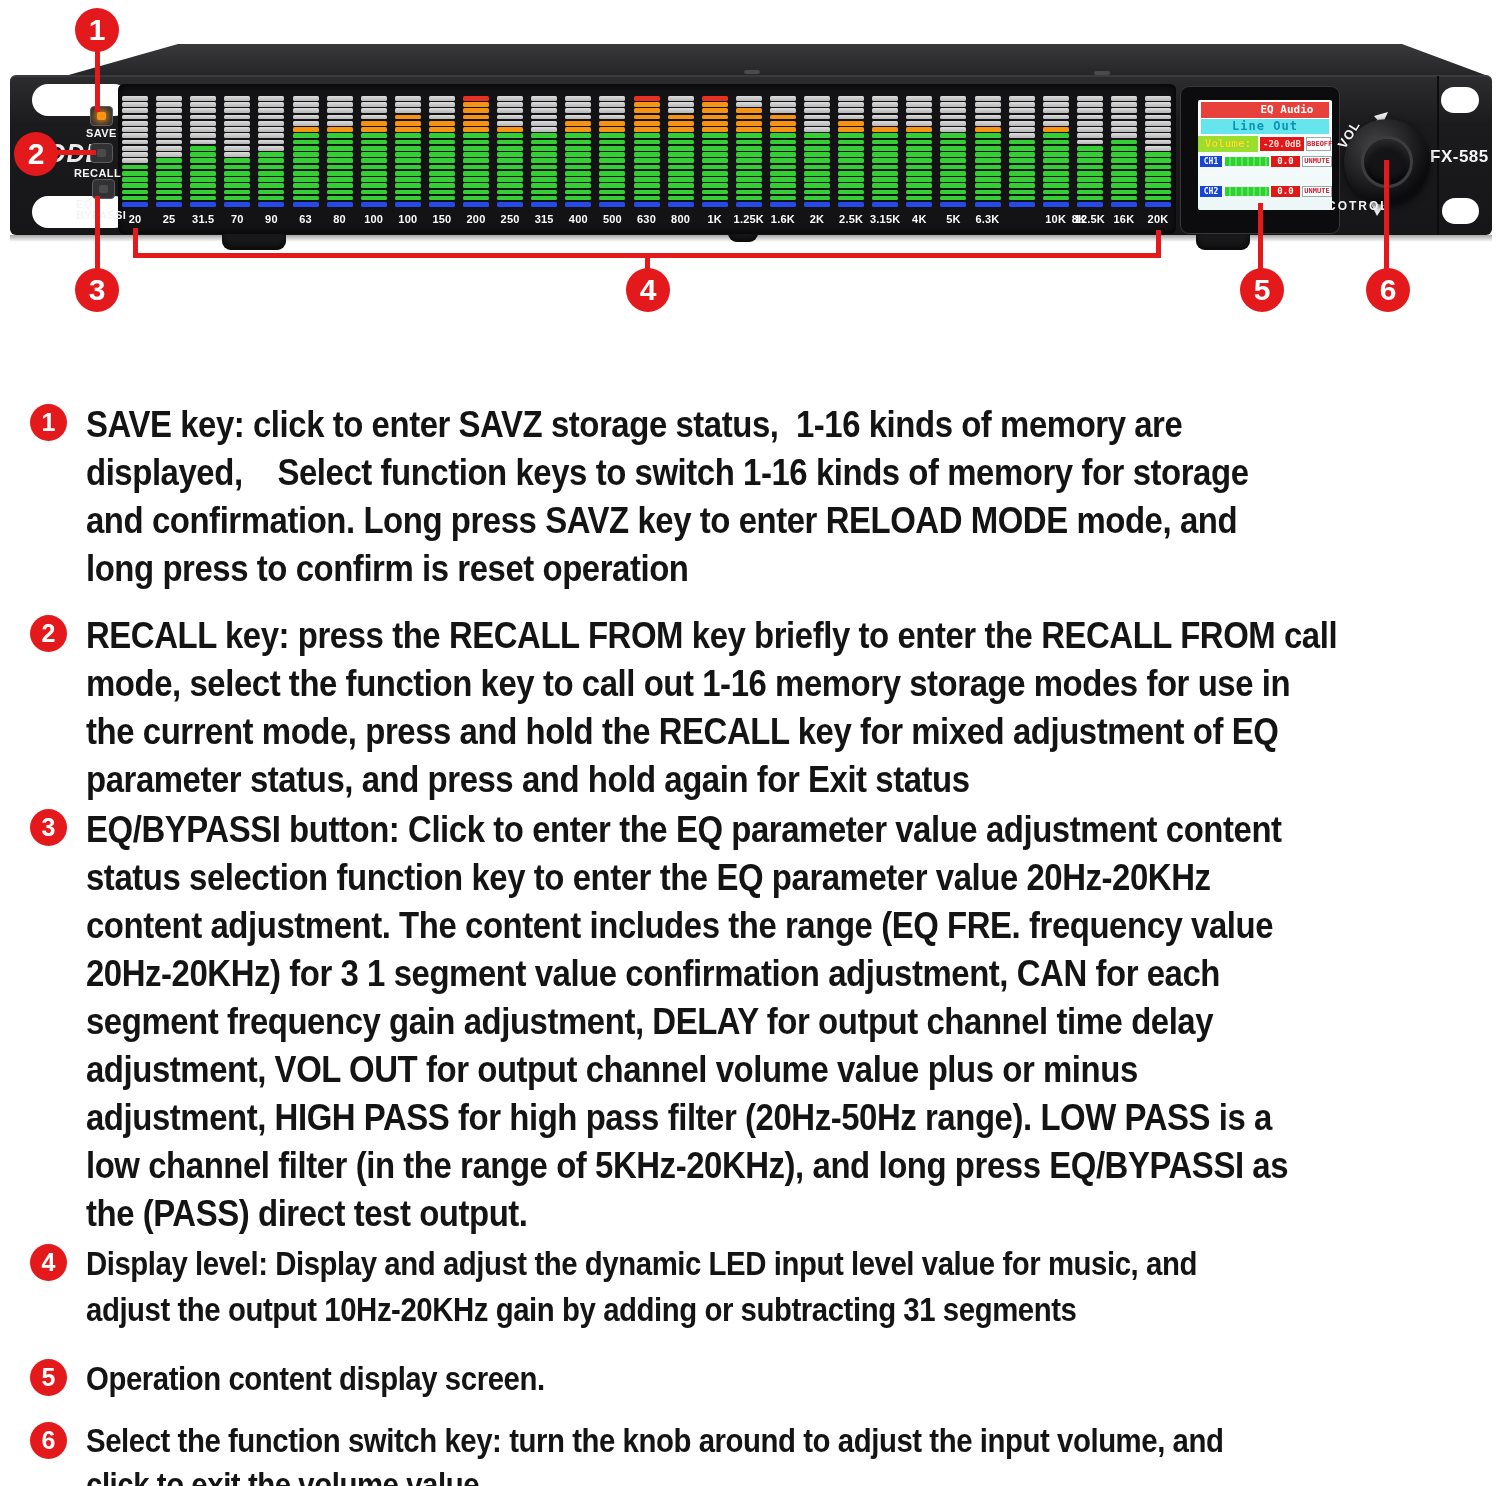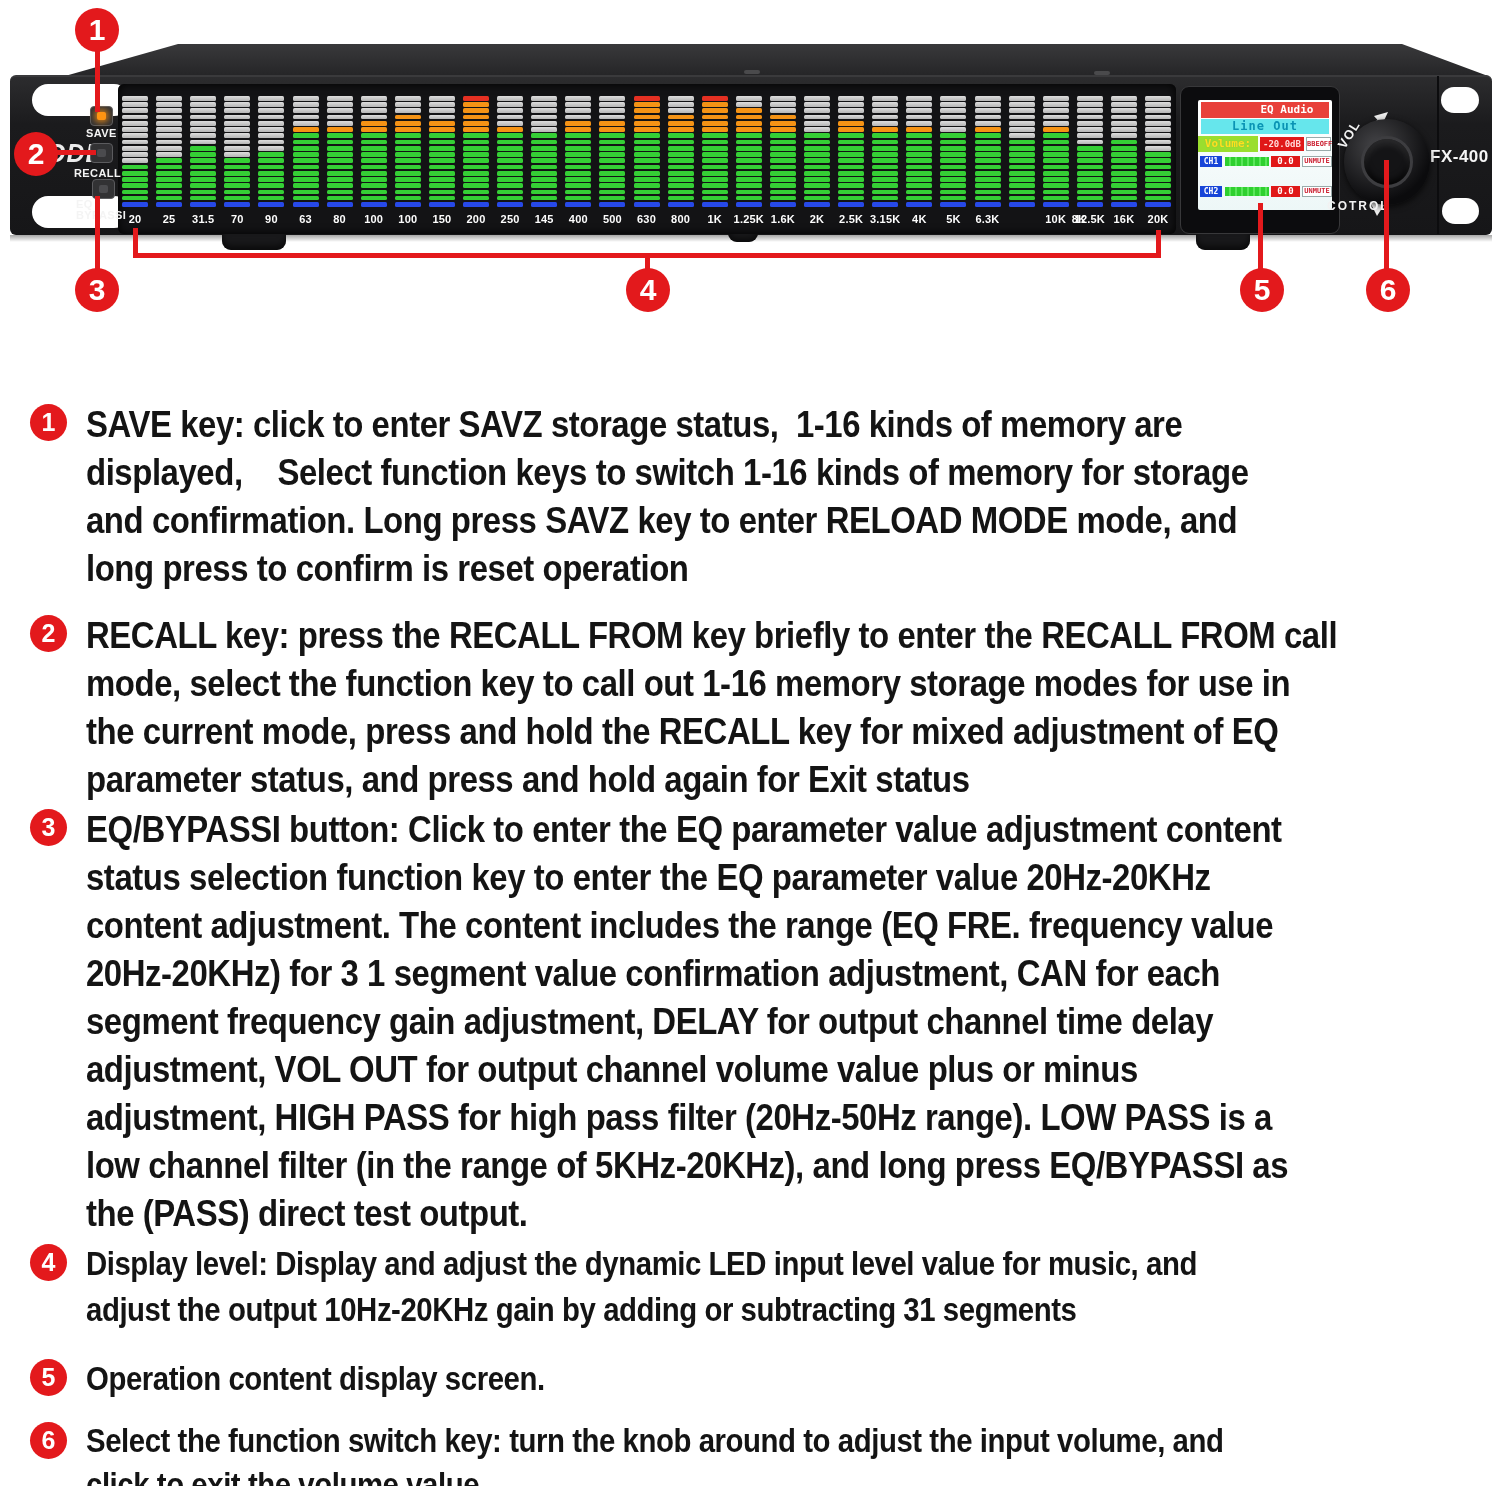--- a/index.html
+++ b/index.html
@@ -152,21 +152,21 @@
     <svg class="arrow-svg" width="70" height="112" viewBox="0 0 70 112">
       <path d="M60,12 A50,56 0 0 0 54,100" fill="none" stroke="#ededed" stroke-width="3"></path>
       <polygon points="66,6 52,10 60,19" fill="#ededed"></polygon>
       <polygon points="48,96 55,110 62,99" fill="#ededed"></polygon>
     </svg>
     <div class="vol-lab">VOL</div>
     <div class="knob-outer">
       <div class="knob-inner"></div>
     </div>
     <div class="ctrl-lab">COTROL</div>
-    <div class="model-lab">FX-400</div>
+    <div class="model-lab">FX-585</div>
 
     <div class="stem" style="left:95px;top:50px;width:5px;height:62px;"></div>
     <div class="stem" style="left:54px;top:150px;width:42px;height:5px;"></div>
     <div class="stem" style="left:95px;top:196px;width:5px;height:74px;"></div>
     <div class="stem" style="left:133px;top:228px;width:5px;height:28px;"></div>
     <div class="stem" style="left:133px;top:253px;width:1028px;height:5px;"></div>
     <div class="stem" style="left:1156px;top:230px;width:5px;height:26px;"></div>
     <div class="stem" style="left:645px;top:256px;width:5px;height:14px;"></div>
     <div class="stem" style="left:1258px;top:203px;width:5px;height:67px;"></div>
     <div class="stem" style="left:1384px;top:160px;width:5px;height:110px;"></div>
@@ -442,21 +442,21 @@
         <div class="seg" style="background: rgb(53, 207, 53);"></div>
         <div class="seg" style="background: rgb(53, 207, 53);"></div>
         <div class="seg" style="background: rgb(53, 207, 53);"></div>
         <div class="seg" style="background: rgb(53, 207, 53);"></div>
         <div class="seg" style="background: rgb(53, 207, 53);"></div>
         <div class="seg" style="background: rgb(53, 207, 53);"></div>
         <div class="seg" style="background: rgb(53, 207, 53);"></div>
         <div class="seg" style="background: rgb(53, 207, 53);"></div>
         <div class="seg" style="background: rgb(39, 73, 232);"></div>
       </div>
-      <div class="freq-label" style="left: 526.2px;">145</div>
+      <div class="freq-label" style="left: 526.2px;">315</div>
       <div class="led-col" style="left: 565.3px;">
         <div class="seg" style="background: linear-gradient(rgb(222, 222, 222), rgb(181, 181, 181)) rgb(203, 203, 203);"></div>
         <div class="seg" style="background: linear-gradient(rgb(222, 222, 222), rgb(181, 181, 181)) rgb(203, 203, 203);"></div>
         <div class="seg" style="background: linear-gradient(rgb(222, 222, 222), rgb(181, 181, 181)) rgb(203, 203, 203);"></div>
         <div class="seg" style="background: linear-gradient(rgb(222, 222, 222), rgb(181, 181, 181)) rgb(203, 203, 203);"></div>
         <div class="seg" style="background: rgb(245, 147, 21);"></div>
         <div class="seg" style="background: rgb(245, 147, 21);"></div>
         <div class="seg" style="background: rgb(53, 207, 53);"></div>
         <div class="seg" style="background: rgb(53, 207, 53);"></div>
         <div class="seg" style="background: rgb(53, 207, 53);"></div>

